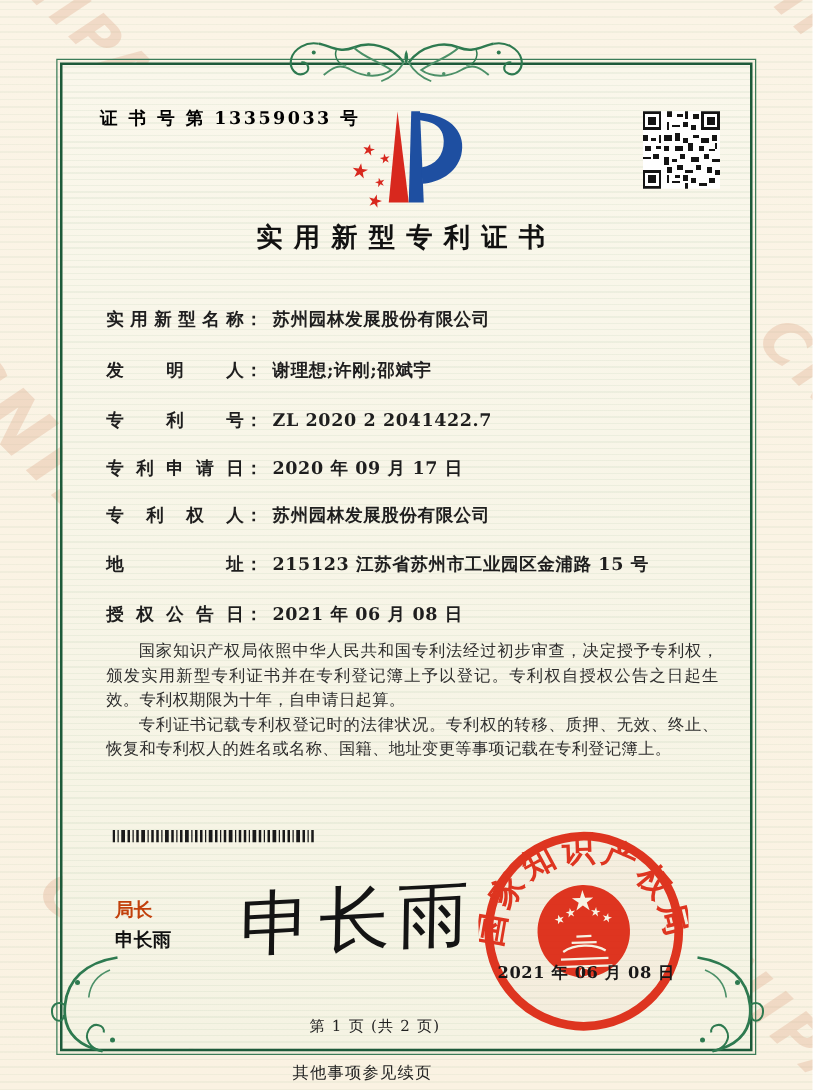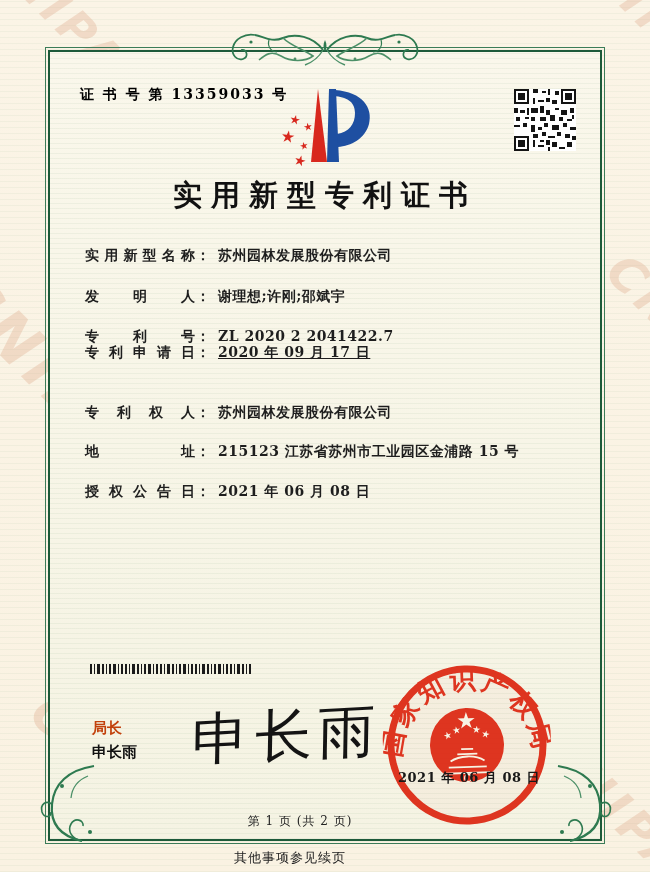--- a/index.html
+++ b/index.html
@@ -26,21 +26,21 @@
   .frame{position:absolute;left:45px;top:47px;width:558px;height:795px;border:1px solid #3b7c58;}
   .frame-inner{
     position:absolute;inset:2px;border:2px solid #1d5a3a;
     background:
       repeating-linear-gradient(0deg, rgba(98,150,104,0.08) 0px, rgba(98,150,104,0.08) 1px, transparent 1px, transparent 5px),
       linear-gradient(#faf7eb,#f5f3e3);
   }
   .cert-no{position:absolute;left:80px;top:86px;font-size:14px;font-weight:600;letter-spacing:2px;color:#000000;}
   .title{
     position:absolute;left:0;right:0;top:176px;text-align:center;
-    font-size:29px;font-weight:bold;letter-spacing:9px;color:#111;
+    font-size:21px;font-weight:bold;letter-spacing:9px;color:#111;
   }
   .frow{position:absolute;left:85px;width:500px;font-size:14px;font-weight:600;color:#1e1e1e;}
   .flabel{display:inline-block;width:110px;text-align:justify;text-align-last:justify;vertical-align:top;}
   .fcolon{display:inline-block;margin:0 8px 0 1px;}
   .fvalue{letter-spacing:0.5px;}
   .fgroup2{position:absolute;left:245px;top:0;white-space:nowrap;}
   .paras{
     position:absolute;left:85px;top:512px;width:490px;
     font-size:13px;line-height:19.5px;text-align:justify;
     color:#2d2d2d;letter-spacing:0.3px;
@@ -204,34 +204,36 @@
 
 <div class="frow" style="top:247px;">
   <span class="flabel">实用新型名称</span><span class="fcolon">：</span><span class="fvalue">苏州园林发展股份有限公司</span>
 </div>
 <div class="frow" style="top:288px;">
   <span class="flabel">发明人</span><span class="fcolon">：</span><span class="fvalue">谢理想;许刚;邵斌宇</span>
 </div>
 <div class="frow" style="top:328px;">
   <span class="flabel">专利号</span><span class="fcolon">：</span><span class="fvalue">ZL 2020 2 2041422.7</span>
 </div>
-<div class="frow" style="top:344px;text-decoration:underline;">
+<div class="frow" style="top:366px;">
   <span class="flabel">专利申请日</span><span class="fcolon">：</span><span class="fvalue">2020 年 09 月 17 日</span>
 </div>
 <div class="frow" style="top:404px;">
   <span class="flabel">专利权人</span><span class="fcolon">：</span><span class="fvalue">苏州园林发展股份有限公司</span>
 </div>
 <div class="frow" style="top:443px;">
   <span class="flabel">地址</span><span class="fcolon">：</span><span class="fvalue">215123 江苏省苏州市工业园区金浦路 15 号</span>
 </div>
 <div class="frow" style="top:483px;">
   <span class="flabel">授权公告日</span><span class="fcolon">：</span><span class="fvalue">2021 年 06 月 08 日</span>
 </div>
 
 <div class="paras">
+  <p>国家知识产权局依照中华人民共和国专利法经过初步审查，决定授予专利权，颁发实用新型专利证书并在专利登记簿上予以登记。专利权自授权公告之日起生效。专利权期限为十年，自申请日起算。</p>
+  <p>专利证书记载专利权登记时的法律状况。专利权的转移、质押、无效、终止、恢复和专利权人的姓名或名称、国籍、地址变更等事项记载在专利登记簿上。</p>
 </div>
 
 <svg class="barcode" width="162" height="10" viewBox="0 0 162 10">
   <g fill="#1a1a1a">
     <rect x="0" y="0" width="2" height="10"></rect>
       <rect x="4" y="0" width="1" height="10"></rect>
       <rect x="7" y="0" width="3" height="10"></rect>
       <rect x="12" y="0" width="2" height="10"></rect>
       <rect x="16" y="0" width="1" height="10"></rect>
       <rect x="19" y="0" width="2" height="10"></rect>

